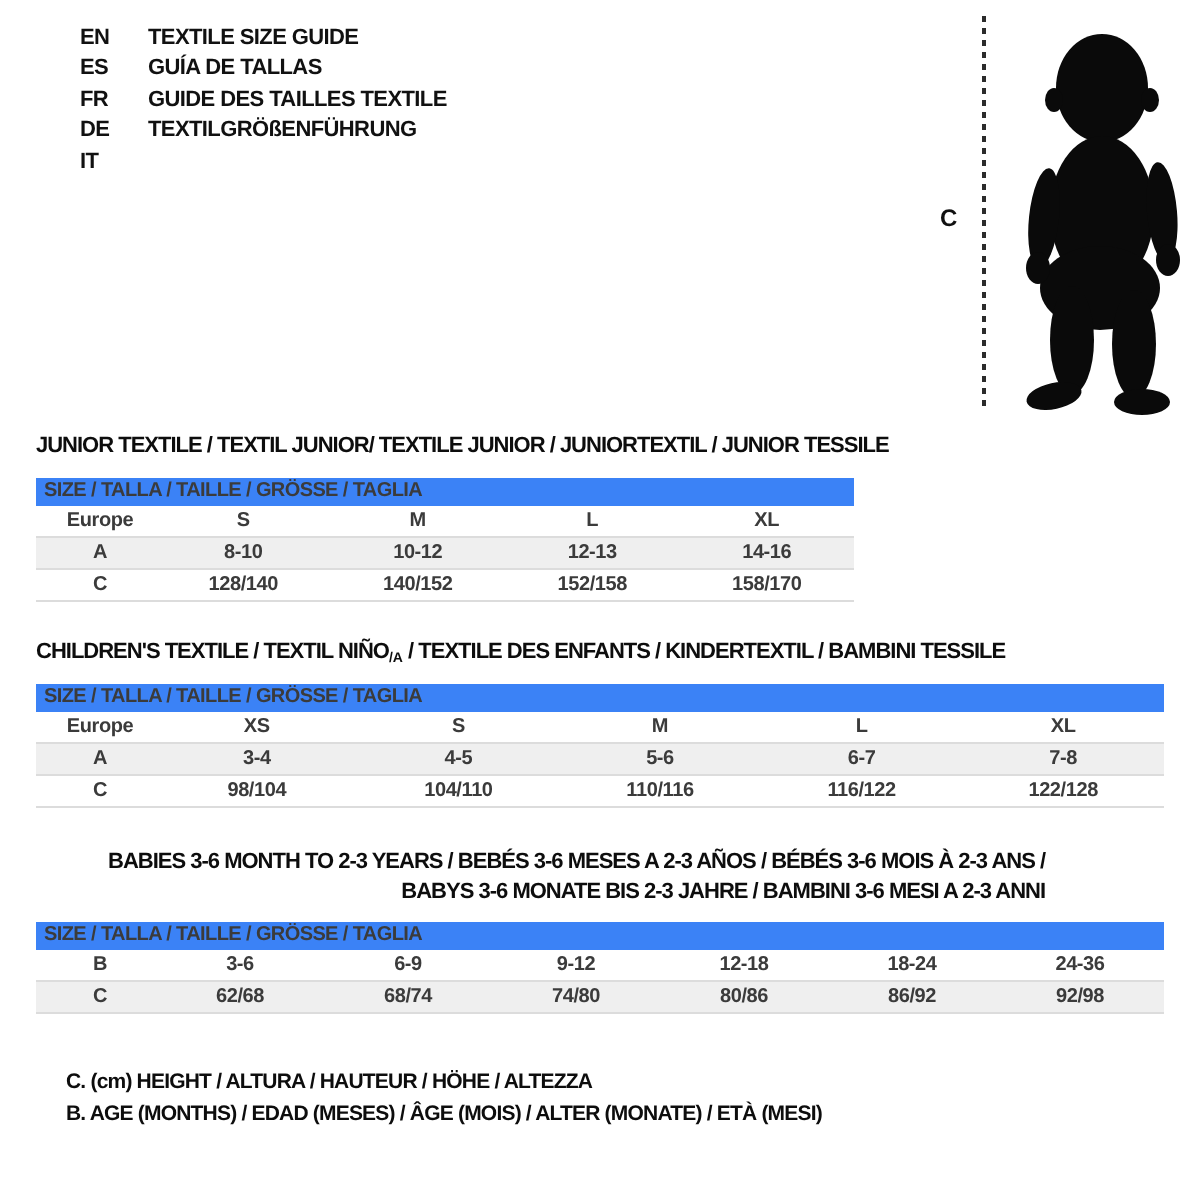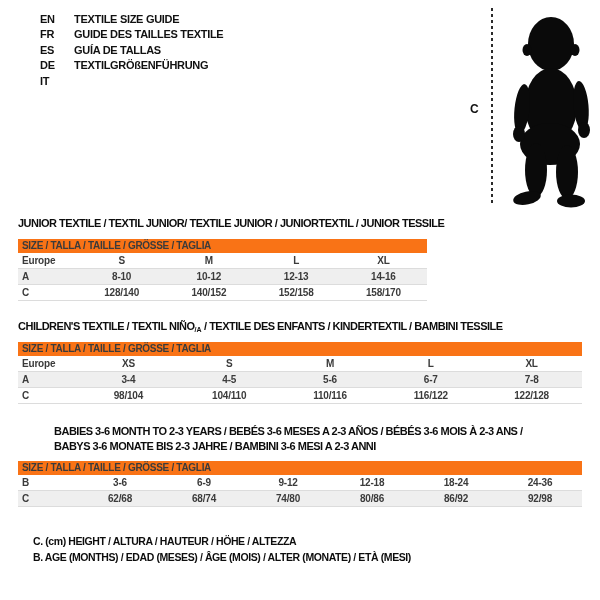--- a/index.html
+++ b/index.html
@@ -24,68 +24,68 @@
   .measure-line {
     left: 476px; top: 8px; width: 2px; height: 198px;
     background-image: repeating-linear-gradient(to bottom, #2b2b2b 0 3px, transparent 3px 6px);
   }
   .silhouette-box { left: 486px; top: 14px; width: 100px; height: 194px; }
   .silhouette-box svg { width: 100%; height: 100%; }
 
   
   .section-title {
     position: absolute; font-weight: 700; font-size: 11px;
-    letter-spacing: -0.5px; color: #0d0d0d; white-space: nowrap; line-height: 15px;
+    letter-spacing: -0.5px; color: #0d0d0d; white-space: nowrap; line-height: 15px; text-align: right;
   }
   #junior-title   { left: 18px; top: 216px; }
   #children-title { left: 18px; top: 319px; }
   #babies-title   { left: 18px; top: 424px; margin-left: 36px; }
   .sub { font-size: 7px; vertical-align: -2px; letter-spacing: 0; }
 
   
   .size-table { position: absolute; }
   #junior-table   { left: 18px; top: 239px; width: 409px; }
   #children-table { left: 18px; top: 342px; width: 564px; }
   #babies-table   { left: 18px; top: 461px; width: 564px; }
   .band {
-    height: 14px; line-height: 14px; background: #f97316;
+    height: 14px; line-height: 14px; background: #3b82f6;
     font-size: 10px; font-weight: 700; color: #3b3b3b;
     padding-left: 4px; letter-spacing: -0.3px;
   }
   .trow {
     display: flex; height: 16px; align-items: center;
     font-size: 10px; font-weight: 700; color: #3b3b3b;
     border-bottom: 1px solid #dcdcdc; letter-spacing: -0.2px;
   }
   .trow.shaded { background: #efefef; }
-  .cell-label { width: 60px; padding-left: 4px; text-align: left; }
+  .cell-label { width: 60px; padding-left: 4px; text-align: center; }
   .cell { flex: 1; text-align: center; }
 
   
   .footnotes { left: 18px; top: 533px; }
   .footnote {
     font-size: 10.5px; font-weight: 700; line-height: 16px;
     letter-spacing: -0.4px; color: #0d0d0d; white-space: nowrap;
   }
 </style>
 </head>
 <body>
 
 <div class="abs lang-header">
   <div class="lang-row">
     <span class="lang-code">EN</span>
     <span class="lang-title">TEXTILE SIZE GUIDE</span>
   </div>
   <div class="lang-row">
+    <span class="lang-code">ES</span>
+    <span class="lang-title">GUÍA DE TALLAS</span>
+  </div>
+  <div class="lang-row">
     <span class="lang-code">FR</span>
     <span class="lang-title">GUIDE DES TAILLES TEXTILE</span>
-  </div>
-  <div class="lang-row">
-    <span class="lang-code">ES</span>
-    <span class="lang-title">GUÍA DE TALLAS</span>
   </div>
   <div class="lang-row">
     <span class="lang-code">DE</span>
     <span class="lang-title">TEXTILGRÖßENFÜHRUNG</span>
   </div>
   <div class="lang-row">
     <span class="lang-code">IT</span>
   </div>
 </div>
 

